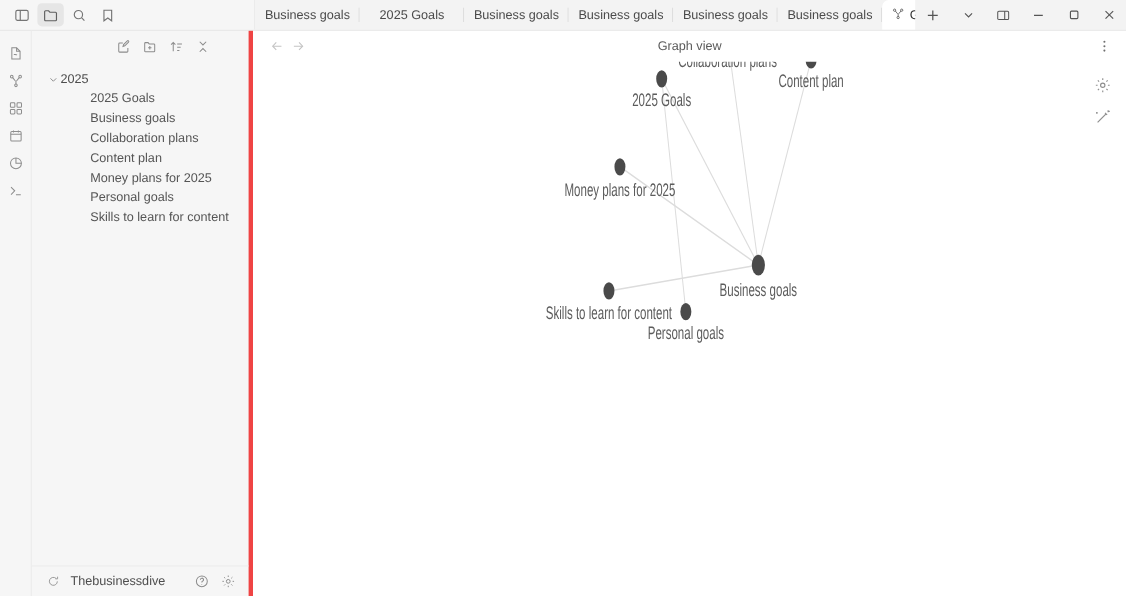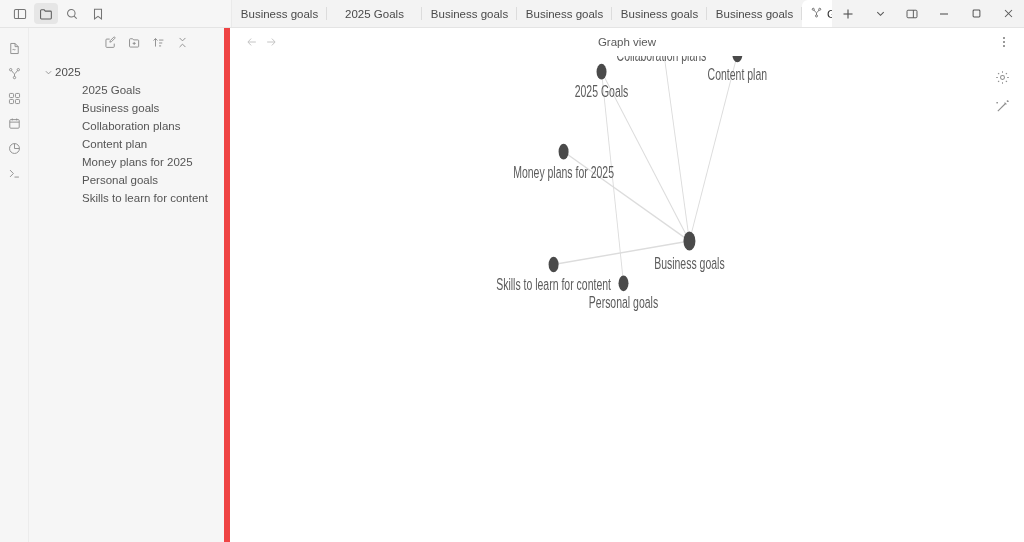--- a/index.html
+++ b/index.html
@@ -151,21 +151,21 @@
     color: #8a8a8a;
     cursor: pointer;
     border-radius: 4px;
   }
 
   
   .sidebar {
     width: 201px;
     flex: 0 0 201px;
     background: #f6f6f6;
-    border-right: 6px solid #ef4444;
+    border-right: 4px solid #ef4444;
     display: flex;
     flex-direction: column;
     box-sizing: border-box;
   }
   .sb-toolbar {
     height: 28px;
     display: flex;
     align-items: center;
     justify-content: flex-end;
     padding-right: 33px;
@@ -539,20 +539,42 @@
           </div>
           <div class="tree-file">
             <span>Personal goals</span>
           </div>
           <div class="tree-file">
             <span>Skills to learn for content</span>
           </div>
         </div>
       </div>
 
+      <div class="sb-status">
+        <span class="st-ico">
+          <svg width="11" height="11" viewBox="0 0 14 14" fill="none" stroke="#9a9a9a" stroke-width="1.15">
+            <path d="M11.6 7a4.6 4.6 0 1 1-1.4-3.3"></path>
+              <polyline points="11.9,1.6 11.9,4.1 9.4,4.1"></polyline>
+          </svg>
+        </span>
+        <span class="vault-name">Thebusinessdive</span>
+        <span class="st-ico">
+          <svg width="13" height="13" viewBox="0 0 16 16" fill="none" stroke="#8b8b8b" stroke-width="1.15">
+            <circle cx="8" cy="8" r="6.1"></circle>
+            <path d="M6.3 6.2a1.8 1.8 0 1 1 2.4 1.7c-.5.2-.7.6-.7 1.1v.3"></path>
+            <circle cx="8" cy="11.4" r="0.55" fill="#8b8b8b" stroke="none"></circle>
+          </svg>
+        </span>
+        <span class="st-ico">
+          <svg width="13" height="13" viewBox="0 0 16 16" fill="none" stroke="#8b8b8b" stroke-width="1.1">
+            <circle cx="8" cy="8" r="2.1"></circle>
+            <path d="M8 1.5v1.6M8 12.9v1.6M1.5 8h1.6M12.9 8h1.6M3.4 3.4l1.2 1.2M11.4 11.4l1.2 1.2M12.6 3.4l-1.2 1.2M4.6 11.4l-1.2 1.2"></path>
+          </svg>
+        </span>
+      </div>
     </div>
 
     <div class="main">
       <div class="view-header">
         <div class="nav-btn">
           <svg width="12" height="12" viewBox="0 0 14 14" fill="none" stroke="currentColor" stroke-width="1.15">
             <line x1="11.5" y1="7" x2="2.5" y2="7"></line>
               <polyline points="6,3 2.2,7 6,11"></polyline>
           </svg>
         </div>

